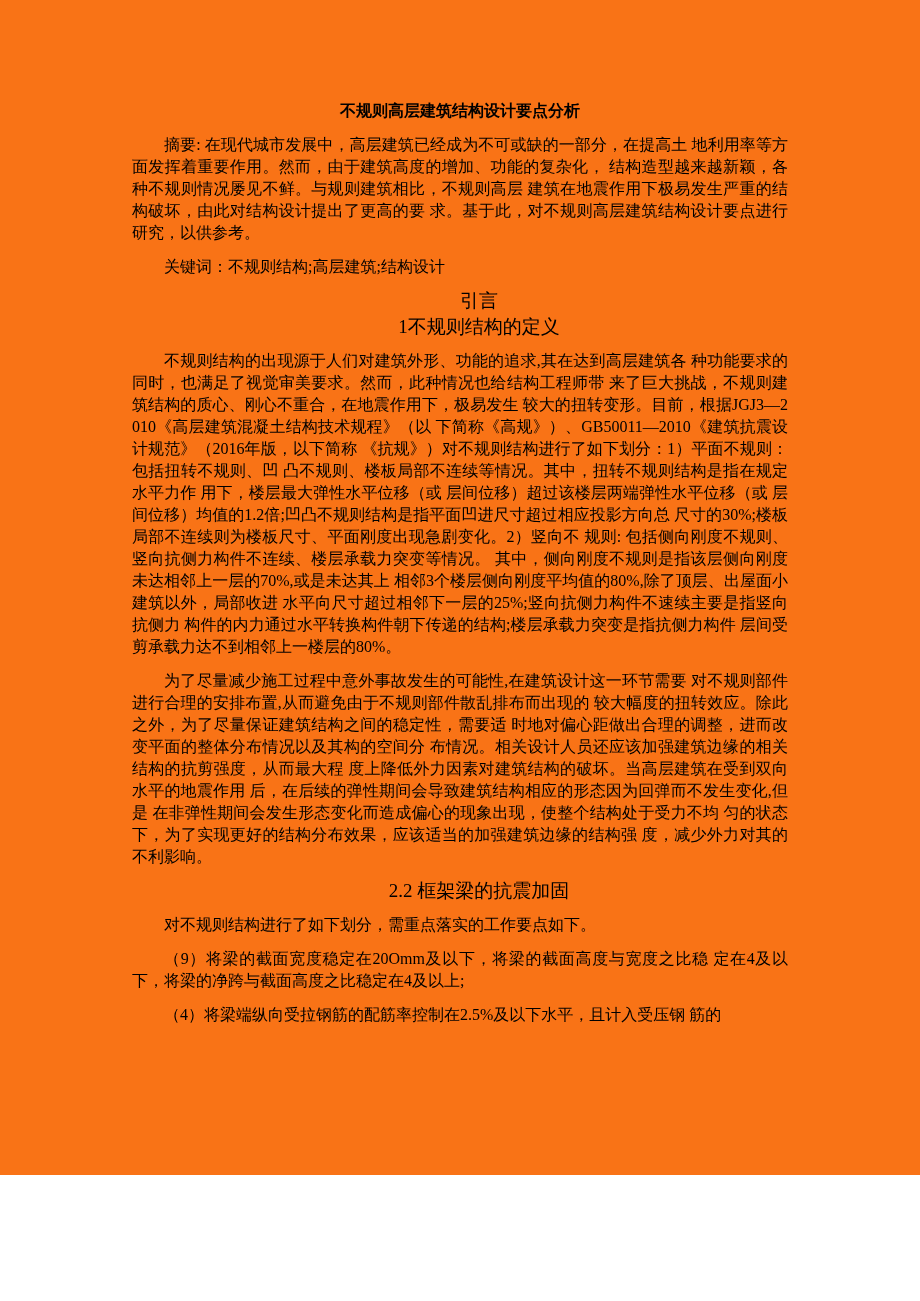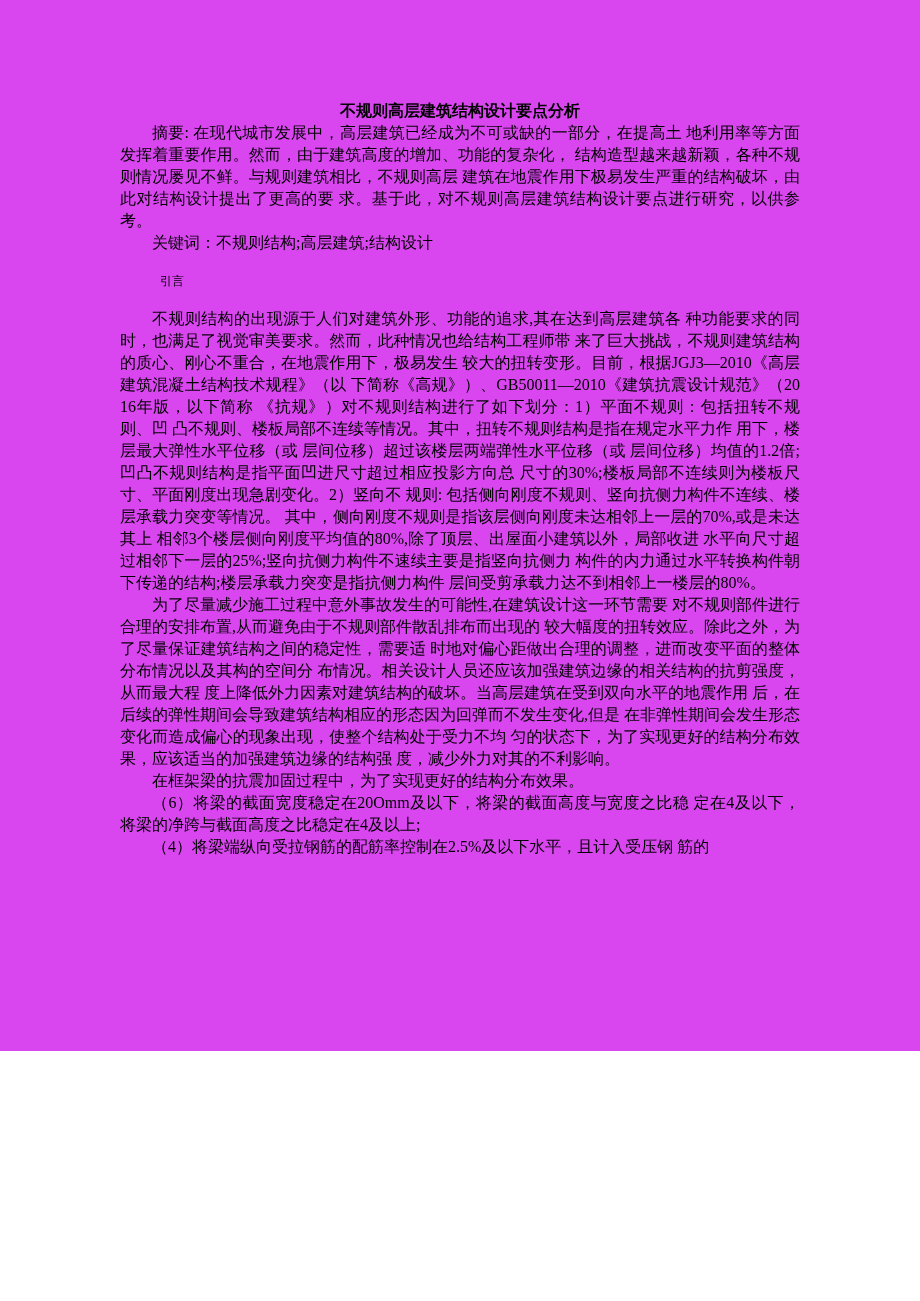--- a/index.html
+++ b/index.html
@@ -3,56 +3,58 @@
 <meta charset="utf-8">
 <style>
   html, body {
     margin: 0;
     padding: 0;
     background: #ffffff;
   }
   .page {
     position: relative;
     width: 920px;
-    height: 1051px;
+    height: 1175px;
     box-sizing: border-box;
-    background: #d946ef;
+    background: #f97316;
     padding: 100px 120px 0 120px;
     font-family: "Liberation Serif", "DejaVu Serif", serif;
     font-size: 16px;
     line-height: 22px;
     color: #000000;
     overflow: hidden;
   }
   .doc-title {
     text-align: center;
     text-indent: 0;
     margin: 0;
     font-weight: bold;
   }
   .para {
-    margin: 0;
+    margin: 12px;
     text-indent: 2em;
     text-align: justify;
     word-break: break-all;
   }
   .heading {
-    margin: 16px;
+    margin: 4px;
     text-indent: 2em;
-    text-align: left;
+    text-align: center;
     font-weight: normal;
-    font-size: 12px;
+    font-size: 19px;
   }
 </style>
 </head>
 <body>
 
 <div class="page">
   <p class="doc-title">不规则高层建筑结构设计要点分析</p>
   <p class="para">摘要: 在现代城市发展中，高层建筑已经成为不可或缺的一部分，在提高土 地利用率等方面发挥着重要作用。然而，由于建筑高度的增加、功能的复杂化， 结构造型越来越新颖，各种不规则情况屡见不鲜。与规则建筑相比，不规则高层 建筑在地震作用下极易发生严重的结构破坏，由此对结构设计提出了更高的要 求。基于此，对不规则高层建筑结构设计要点进行研究，以供参考。</p>
   <p class="para">关键词：不规则结构;高层建筑;结构设计</p>
   <p class="heading">引言</p>
+  <p class="heading">1不规则结构的定义</p>
   <p class="para">不规则结构的出现源于人们对建筑外形、功能的追求,其在达到高层建筑各 种功能要求的同时，也满足了视觉审美要求。然而，此种情况也给结构工程师带 来了巨大挑战，不规则建筑结构的质心、刚心不重合，在地震作用下，极易发生 较大的扭转变形。目前，根据JGJ3—2010《高层建筑混凝土结构技术规程》（以 下简称《高规》）、GB50011—2010《建筑抗震设计规范》（2016年版，以下简称 《抗规》）对不规则结构进行了如下划分：1）平面不规则：包括扭转不规则、凹 凸不规则、楼板局部不连续等情况。其中，扭转不规则结构是指在规定水平力作 用下，楼层最大弹性水平位移（或 层间位移）超过该楼层两端弹性水平位移（或 层间位移）均值的1.2倍;凹凸不规则结构是指平面凹进尺寸超过相应投影方向总 尺寸的30%;楼板局部不连续则为楼板尺寸、平面刚度出现急剧变化。2）竖向不 规则: 包括侧向刚度不规则、竖向抗侧力构件不连续、楼层承载力突变等情况。 其中，侧向刚度不规则是指该层侧向刚度未达相邻上一层的70%,或是未达其上 相邻3个楼层侧向刚度平均值的80%,除了顶层、出屋面小建筑以外，局部收进 水平向尺寸超过相邻下一层的25%;竖向抗侧力构件不速续主要是指竖向抗侧力 构件的内力通过水平转换构件朝下传递的结构;楼层承载力突变是指抗侧力构件 层间受剪承载力达不到相邻上一楼层的80%。</p>
   <p class="para">为了尽量减少施工过程中意外事故发生的可能性,在建筑设计这一环节需要 对不规则部件进行合理的安排布置,从而避免由于不规则部件散乱排布而出现的 较大幅度的扭转效应。除此之外，为了尽量保证建筑结构之间的稳定性，需要适 时地对偏心距做出合理的调整，进而改变平面的整体分布情况以及其构的空间分 布情况。相关设计人员还应该加强建筑边缘的相关结构的抗剪强度，从而最大程 度上降低外力因素对建筑结构的破坏。当高层建筑在受到双向水平的地震作用 后，在后续的弹性期间会导致建筑结构相应的形态因为回弹而不发生变化,但是 在非弹性期间会发生形态变化而造成偏心的现象出现，使整个结构处于受力不均 匀的状态下，为了实现更好的结构分布效果，应该适当的加强建筑边缘的结构强 度，减少外力对其的不利影响。</p>
-  <p class="para">在框架梁的抗震加固过程中，为了实现更好的结构分布效果。</p>
-  <p class="para">（6）将梁的截面宽度稳定在20Omm及以下，将梁的截面高度与宽度之比稳 定在4及以下，将梁的净跨与截面高度之比稳定在4及以上;</p>
+  <p class="heading">2.2 框架梁的抗震加固</p>
+  <p class="para">对不规则结构进行了如下划分，需重点落实的工作要点如下。</p>
+  <p class="para">（9）将梁的截面宽度稳定在20Omm及以下，将梁的截面高度与宽度之比稳 定在4及以下，将梁的净跨与截面高度之比稳定在4及以上;</p>
   <p class="para">（4）将梁端纵向受拉钢筋的配筋率控制在2.5%及以下水平，且计入受压钢 筋的</p>
 </div>
 
 </body></html>

